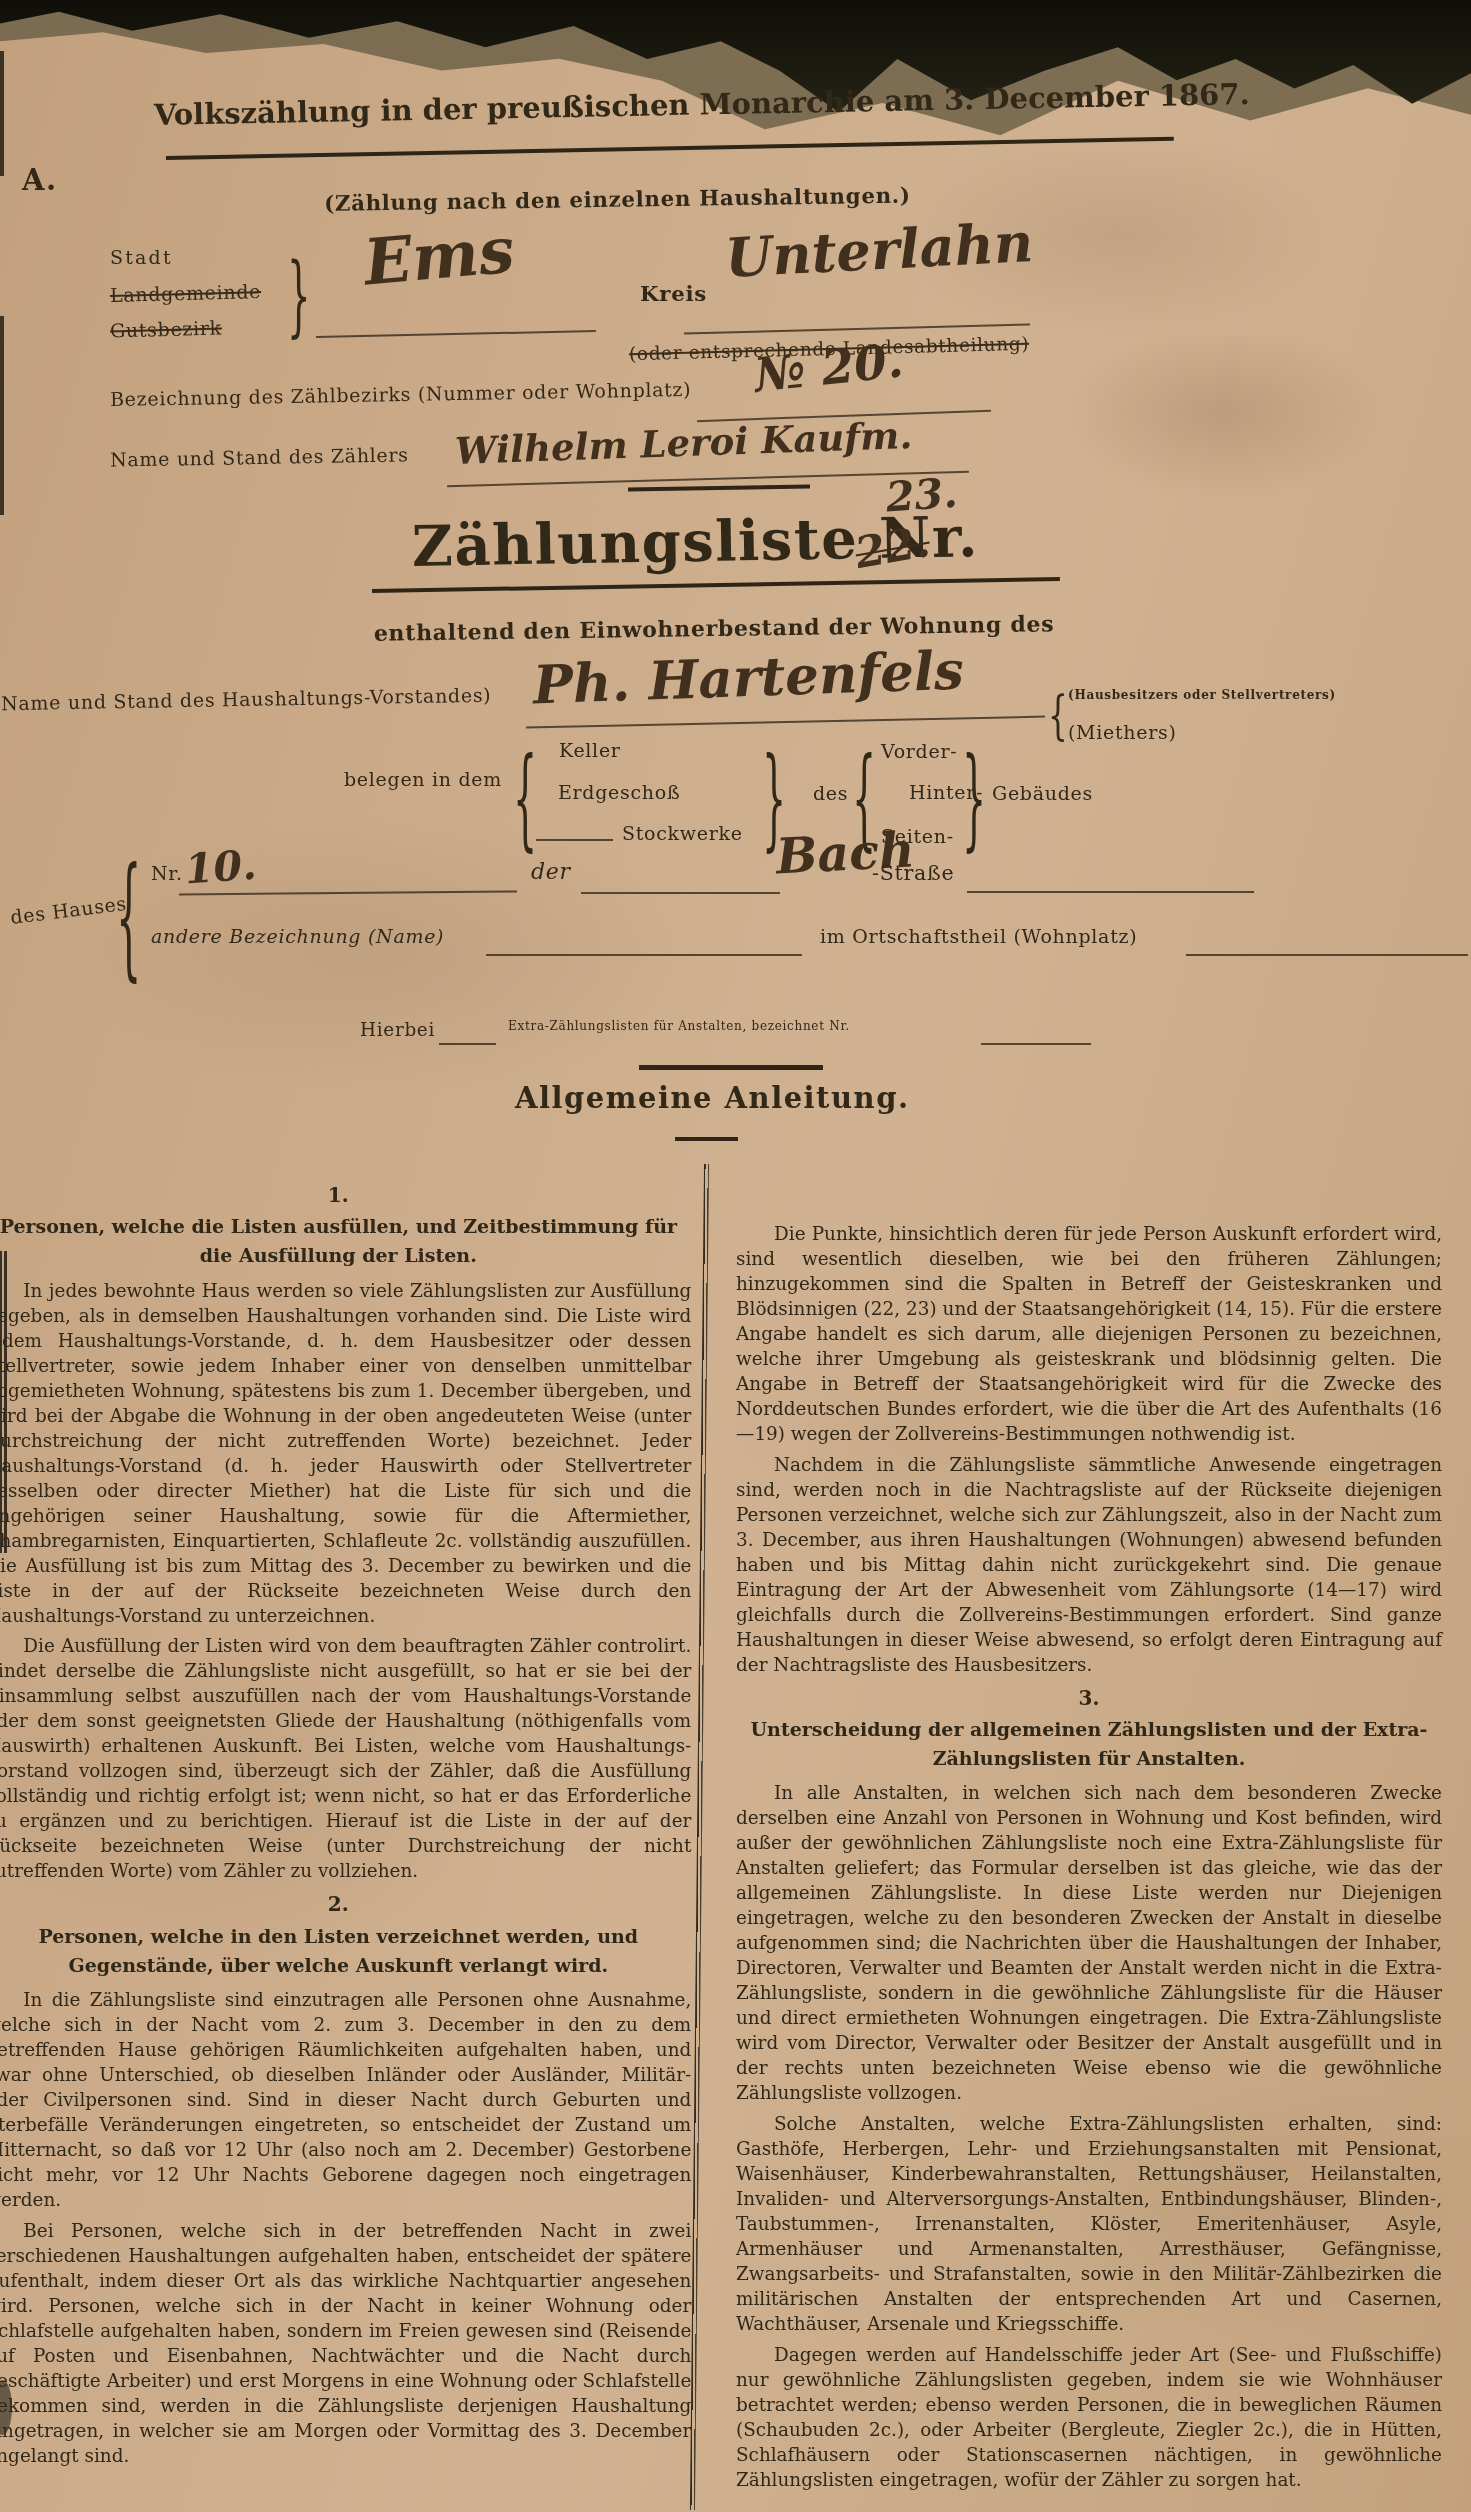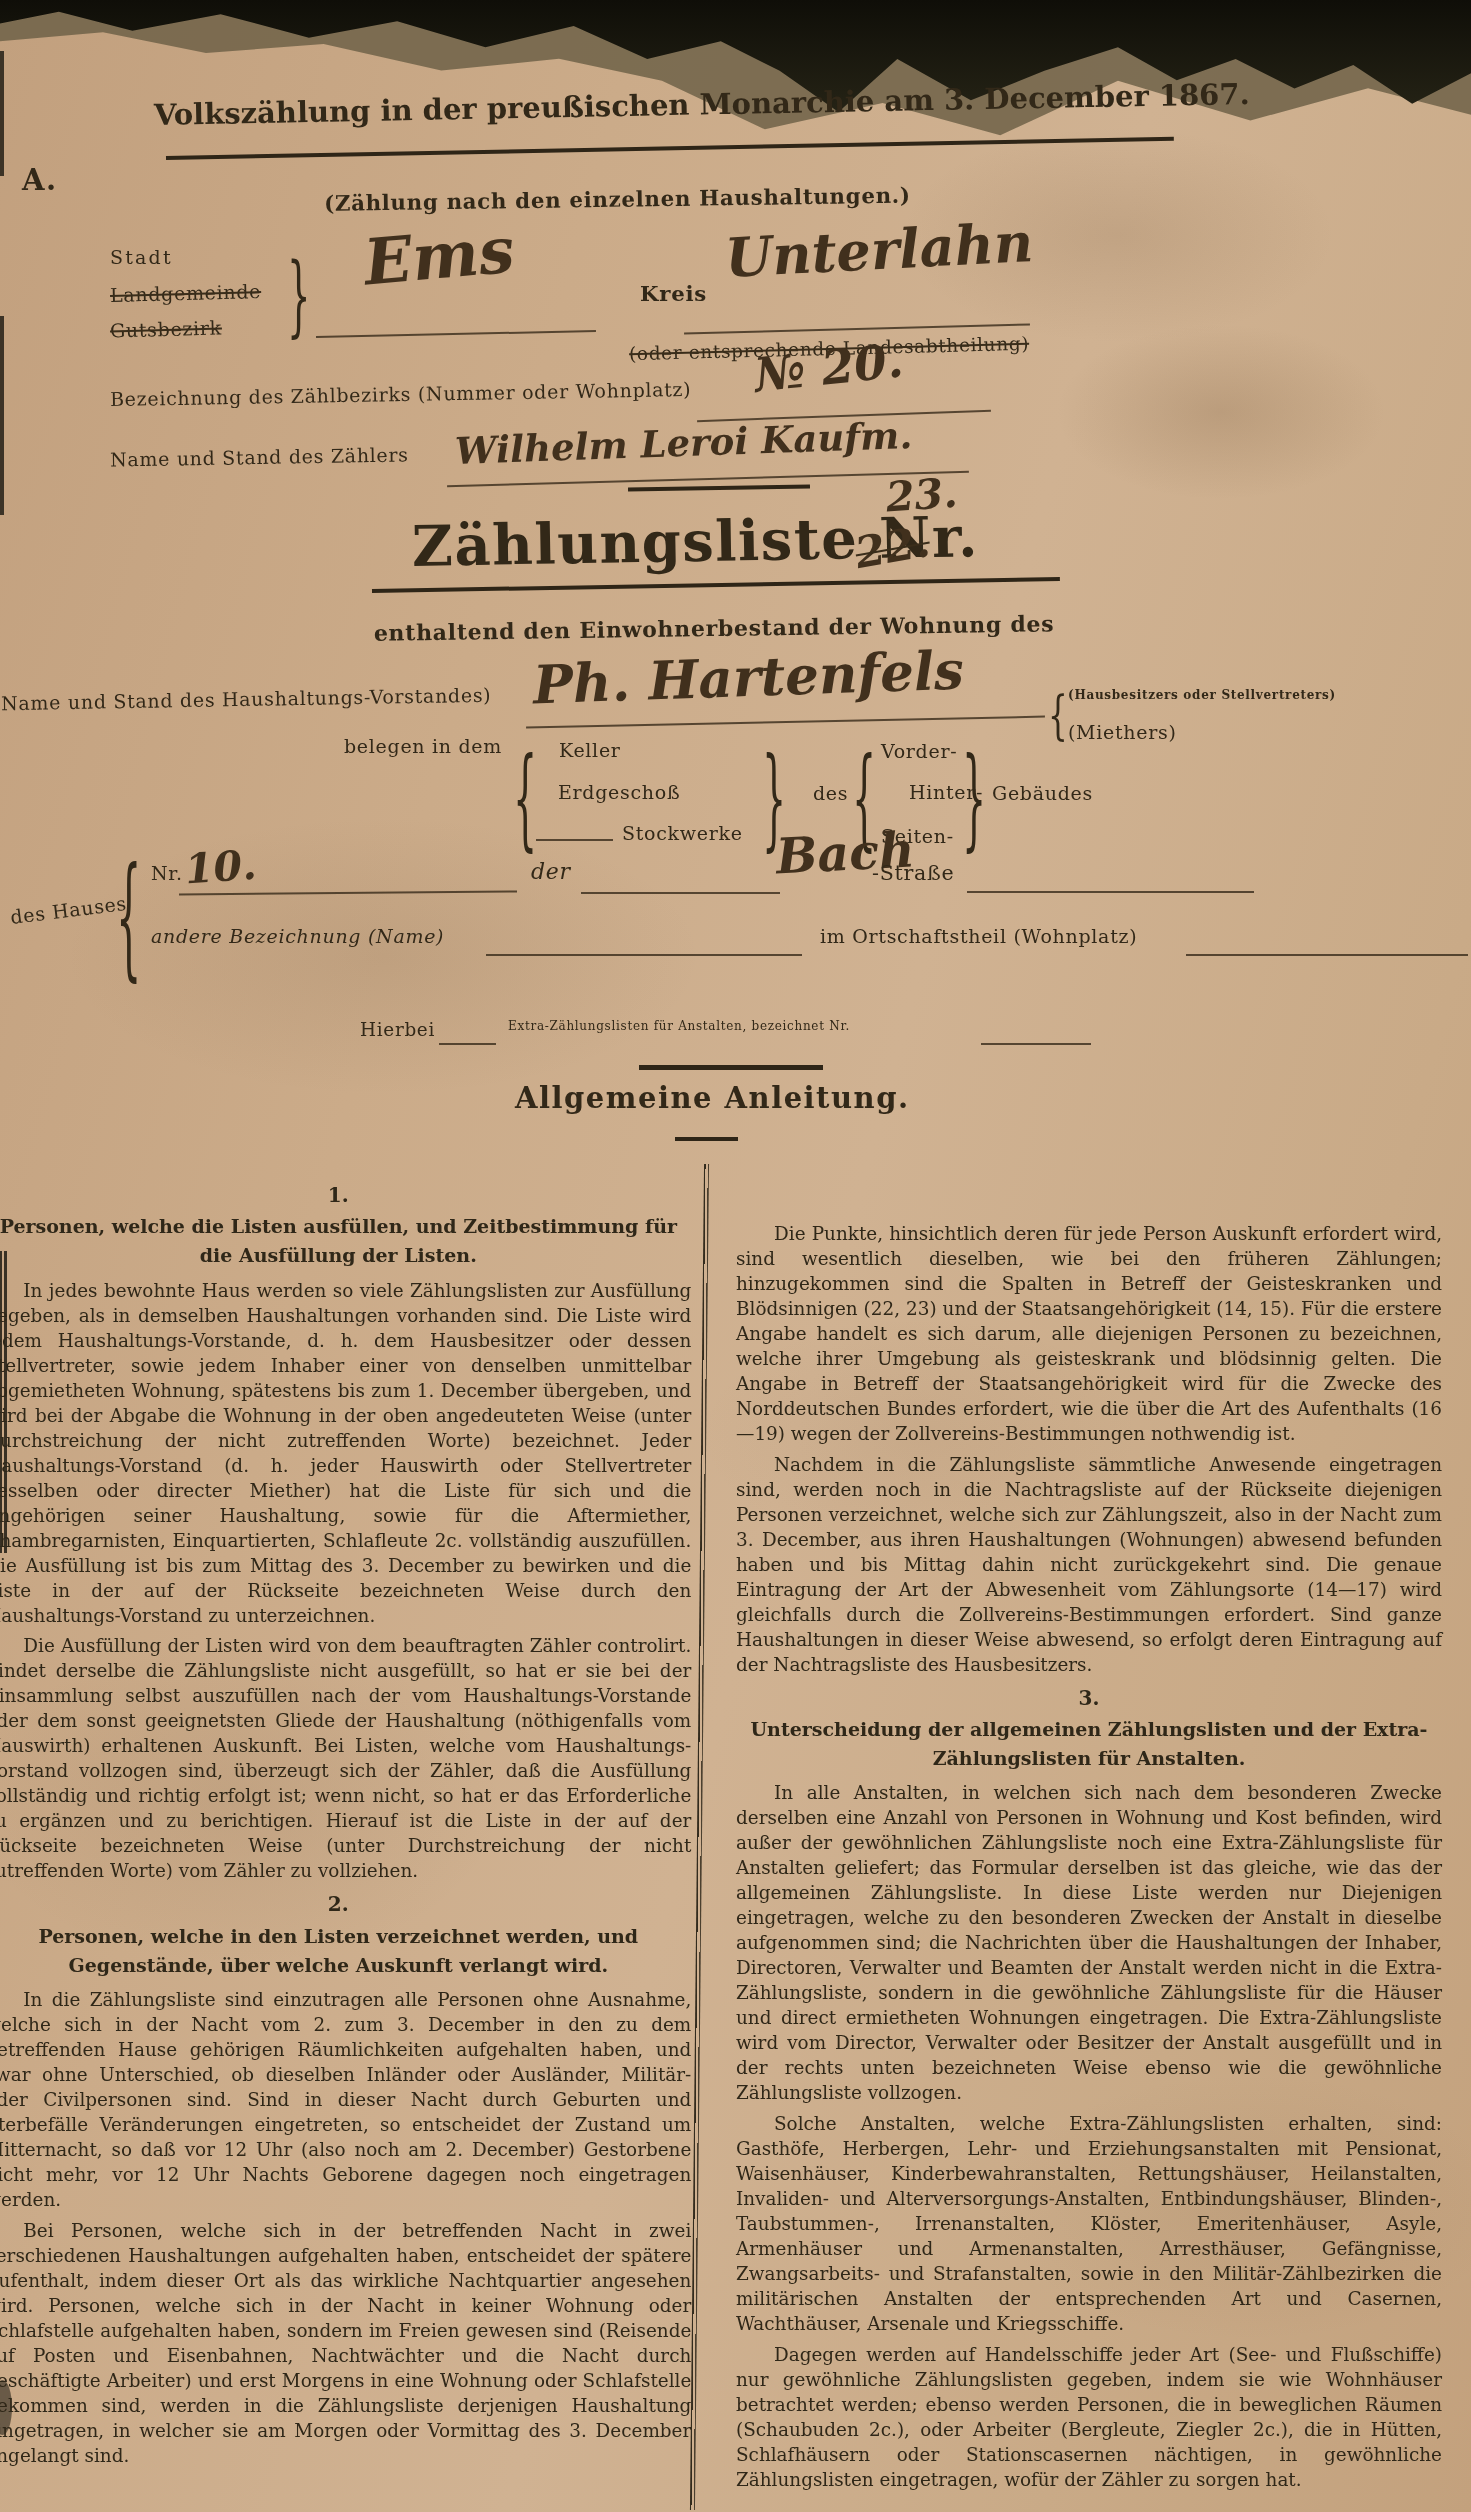--- a/index.html
+++ b/index.html
@@ -80,21 +80,21 @@
   <div class="rule" style="left:372px;top:589px;width:688px;height:4.4px;transform:rotate(-1deg);transform-origin:left center;"></div>
   <div class="lbl bold center" style="left:346px;top:615px;width:736px;font-size:22px;transform:rotate(-0.8deg);">enthaltend den Einwohnerbestand der Wohnung des</div>
 
   <div class="lbl" style="left:-7.4px;top:688px;font-size:19px;transform:rotate(-1deg);">(Name und Stand des Haushaltungs-Vorstandes)</div>
   <div class="hw" style="left:533px;top:646px;font-size:53px;transform:rotate(-2deg);">Ph. Hartenfels</div>
   <div class="fill-line" style="left:526px;top:721px;width:519px;transform:rotate(-1.2deg);"></div>
   <div class="brace" style="left:1048px;top:684px;font-size:31px;transform:scaleY(1.7);">{</div>
   <div class="lbl" style="left:1068px;top:688px;font-size:12px;font-weight:bold;">(Hausbesitzers oder Stellvertreters)</div>
   <div class="lbl" style="left:1068px;top:721px;font-size:19px;">(Miethers)</div>
 
-  <div class="lbl" style="left:344px;top:735px;">belegen in dem</div>
+  <div class="lbl" style="left:344px;top:768px;">belegen in dem</div>
   <div class="brace" style="left:513px;top:734px;font-size:38px;transform:scaleY(2.9);">{</div>
   <div class="lbl" style="left:559px;top:739px;">Keller</div>
   <div class="lbl" style="left:558px;top:781px;">Erdgeschoß</div>
   <div class="fill-line" style="left:536px;top:839px;width:77px;"></div>
   <div class="lbl" style="left:622px;top:822px;">Stockwerke</div>
   <div class="brace" style="left:762px;top:734px;font-size:38px;transform:scaleY(2.9);">}</div>
   <div class="lbl" style="left:813px;top:782px;">des</div>
   <div class="brace" style="left:852px;top:734px;font-size:38px;transform:scaleY(2.9);">{</div>
   <div class="lbl" style="left:881px;top:740px;">Vorder-</div>
   <div class="lbl" style="left:881px;top:781px;margin-left:28px;">Hinter-</div>

